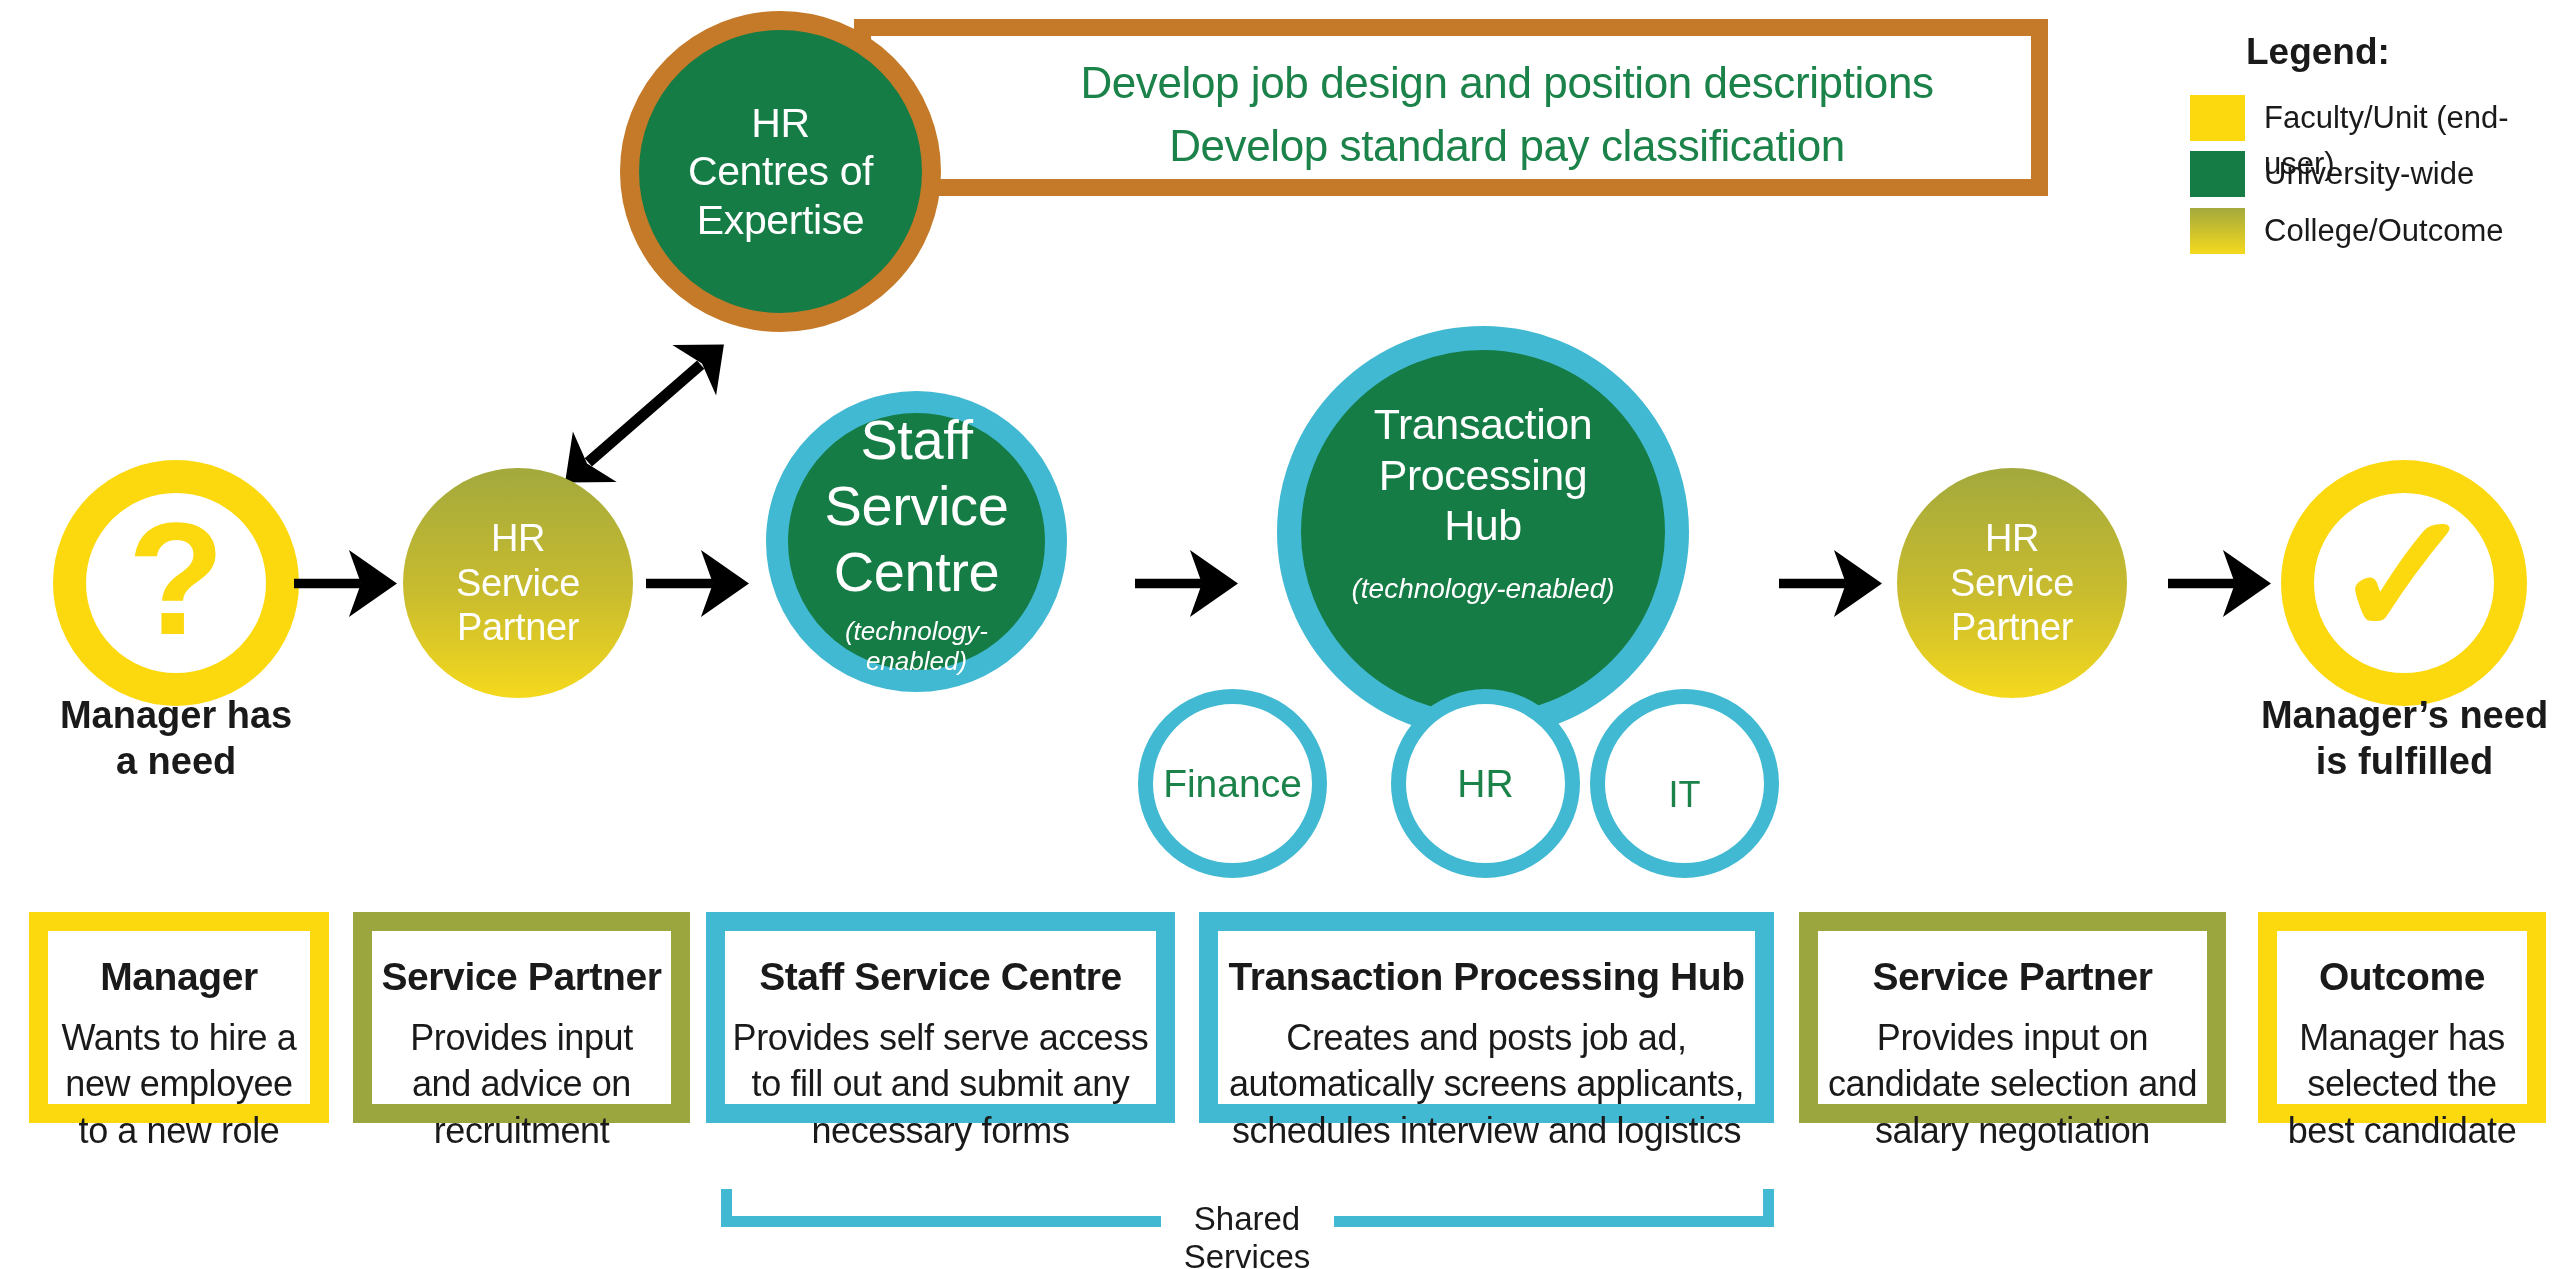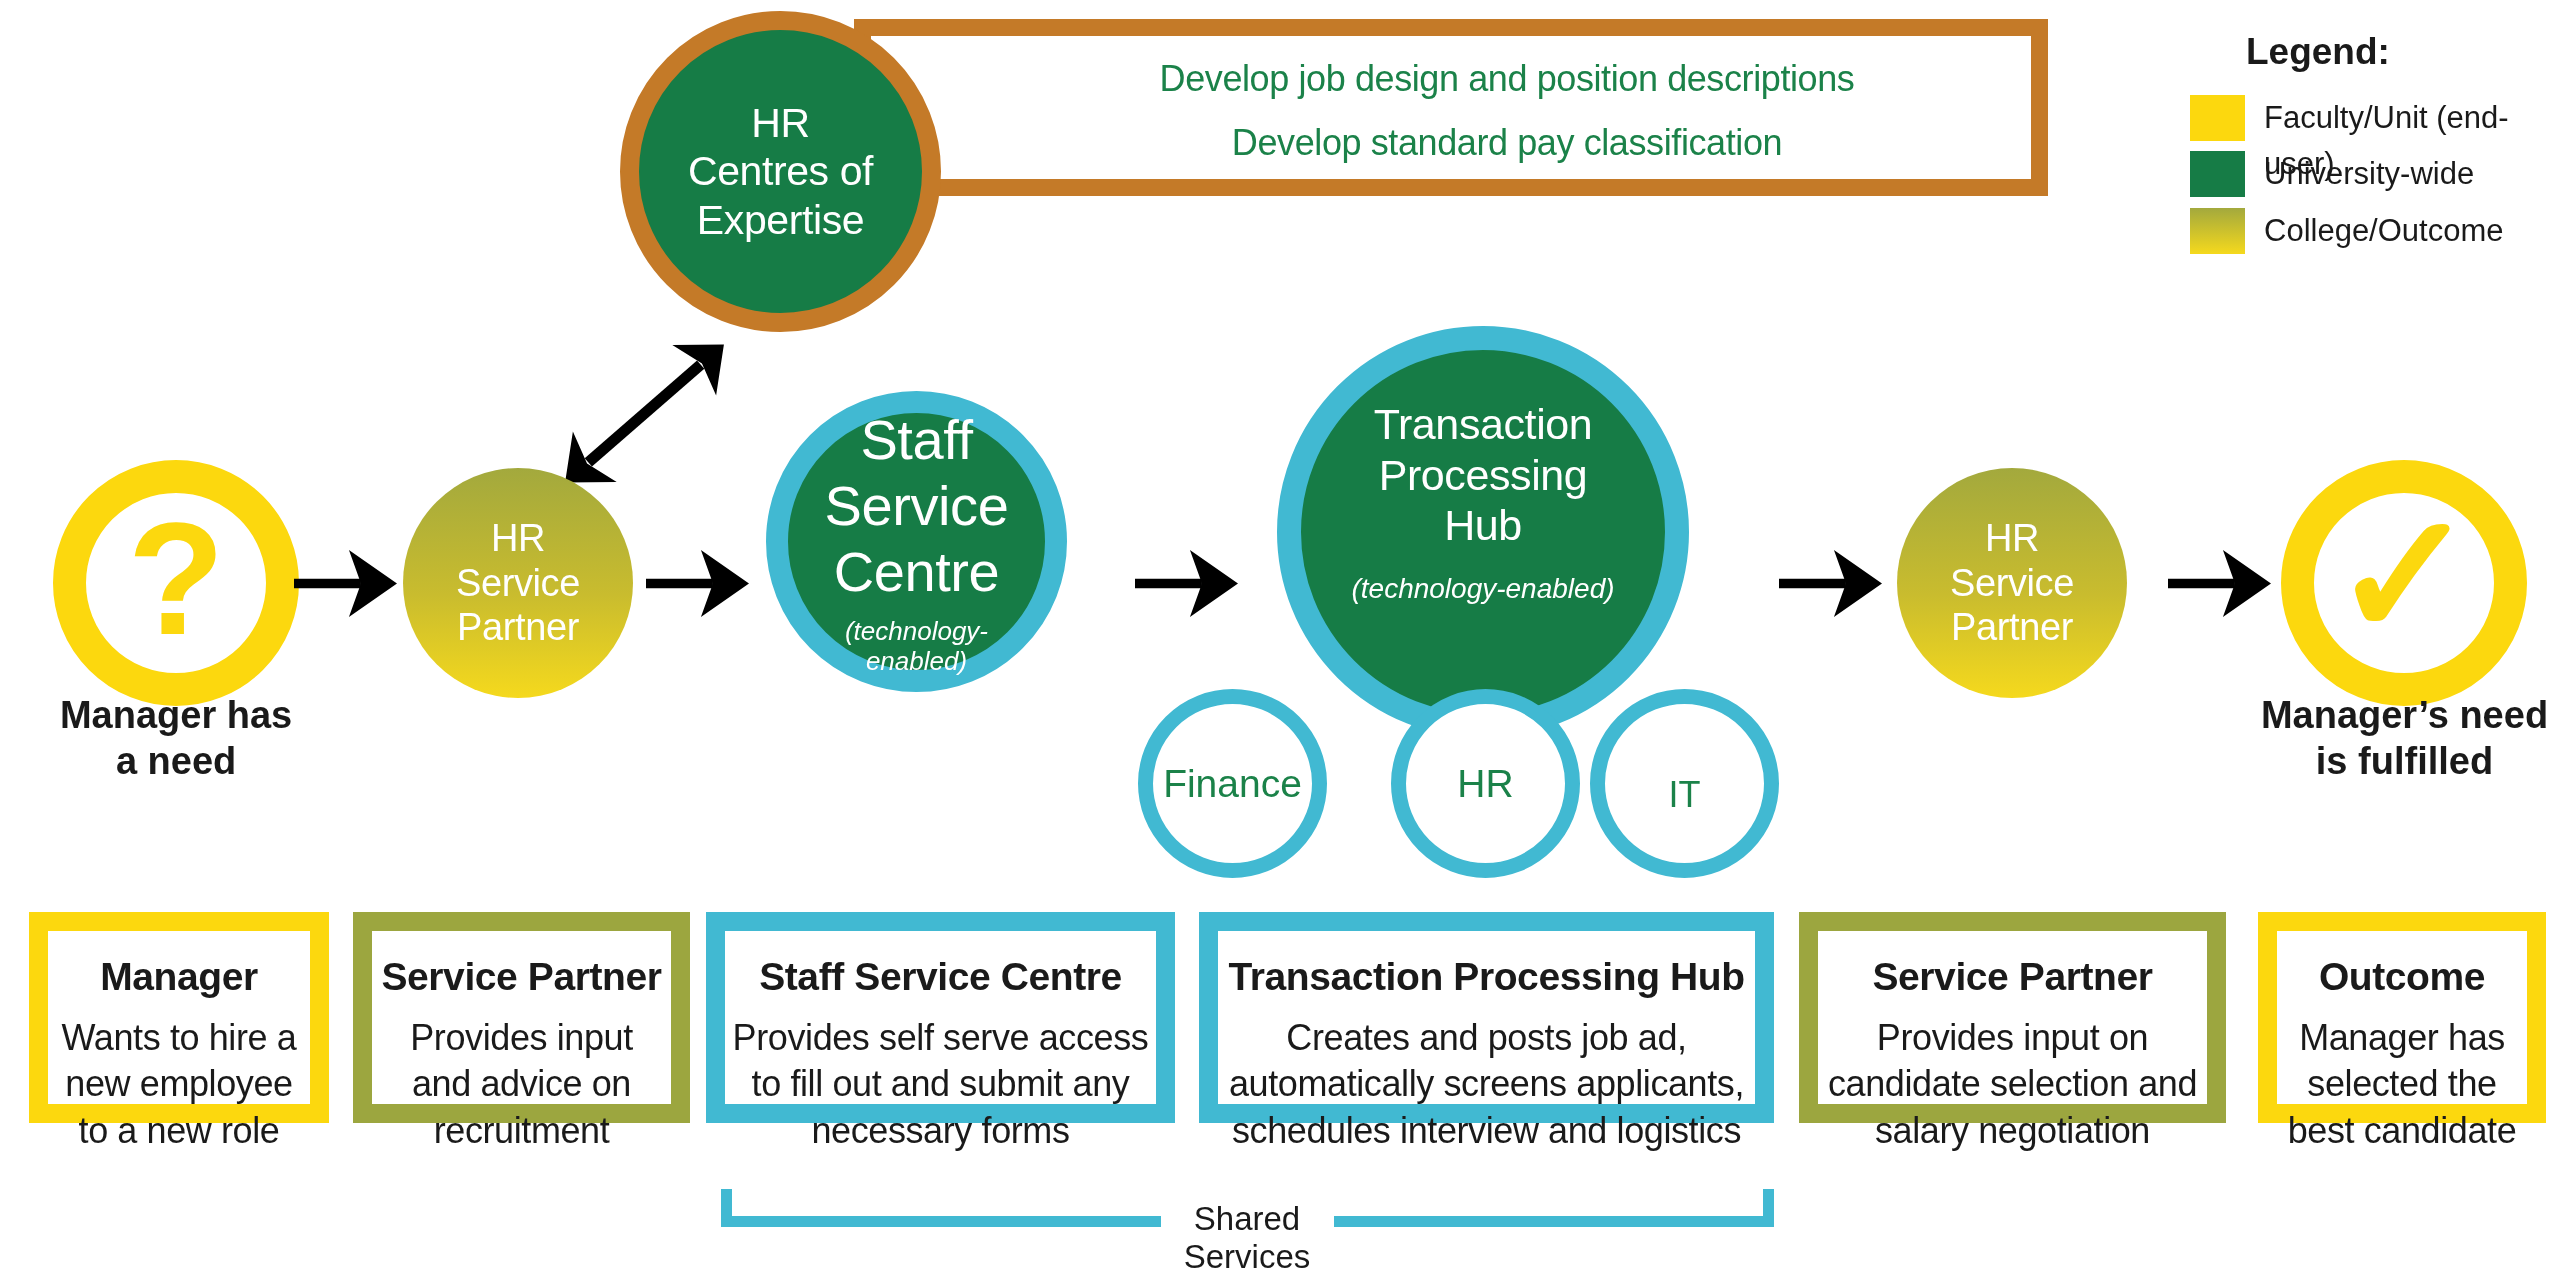--- a/index.html
+++ b/index.html
@@ -11,42 +11,42 @@
           align-items:center;justify-content:center;text-align:center;color:#fff;}
   .ring{background:#fff;border:33px solid #FCD80E;}
   .glyph{font-weight:700;color:#FCD80E;line-height:1;}
   .olive-grad{background:linear-gradient(180deg,#A3A93D 0%,#C9BC2E 55%,#F5D91D 100%);}
   .green-fill{background:#167C46;}
   .cyan-border{border:22px solid #41B9D2;}
   .node-label{font-size:38px;line-height:1.18;letter-spacing:-0.4px;}
   .node-sub{font-style:italic;font-size:26px;line-height:1.15;margin-top:12px;}
   .caption{font-weight:700;font-size:38px;line-height:1.22;text-align:center;}
   .callout{border:17px solid #C47A28;background:#fff;z-index:2;text-align:center;}
-  .callout-line{color:#1B8249;font-size:36px;letter-spacing:-0.4px;}
+  .callout-line{color:#1B8249;font-size:44px;letter-spacing:-0.4px;}
   .legend-title{font-weight:700;font-size:37px;}
   .legend-swatch{width:55px;height:46px;}
   .legend-label{font-size:31px;line-height:46px;}
   .subcircle{background:#fff;border:15.5px solid #41B9D2;z-index:2;color:#1B8249;}
   .card{position:absolute;top:912px;height:211px;border:19px solid;background:#fff;box-sizing:border-box;
         text-align:center;padding-top:24px;}
   .card-title{font-weight:700;font-size:39px;letter-spacing:-0.4px;}
   .card-body{font-size:36px;line-height:1.3;margin-top:15.5px;letter-spacing:-0.4px;}
   .bar{background:#41B9D2;position:absolute;}
   .shared-label{position:absolute;font-size:33px;text-align:center;}
   .note{position:absolute;font-style:italic;font-size:38px;text-align:right;}
   svg{display:block;}
 </style>
 </head>
 <body>
 
 <div id="canvas">
 
   <div class="abs callout" style="left:854px;top:19px;width:1194px;height:177px;padding-left:112px;">
     <div class="callout-line" style="margin-top:22px;">Develop job design and position descriptions</div>
-    <div class="callout-line" style="margin-top:22px;">Develop standard pay classification</div>
+    <div class="callout-line" style="margin-top:13px;">Develop standard pay classification</div>
   </div>
 
   <div class="circle green-fill" style="left:620px;top:11px;width:321px;height:321px;border:19px solid #C47A28;z-index:3;">
     <div class="node-label pre" style="font-size:41px;">HR
 Centres of
 Expertise</div>
   </div>
 
   <div class="abs" style="left:2190px;top:26px;width:369px;">
     <div class="legend-title abs" style="left:56px;top:5.2px;">Legend:</div>

